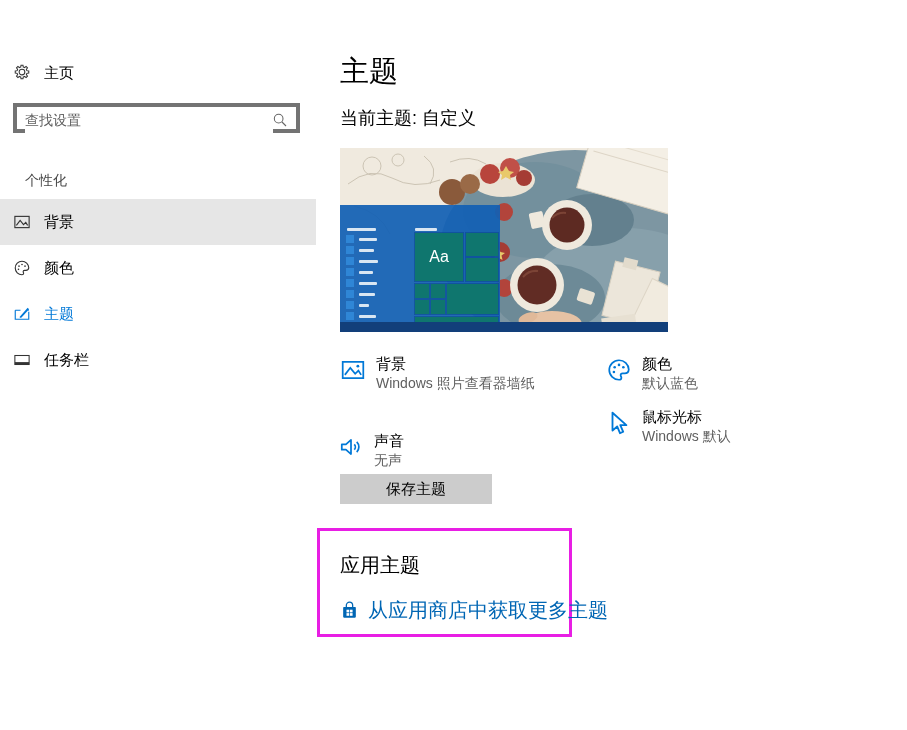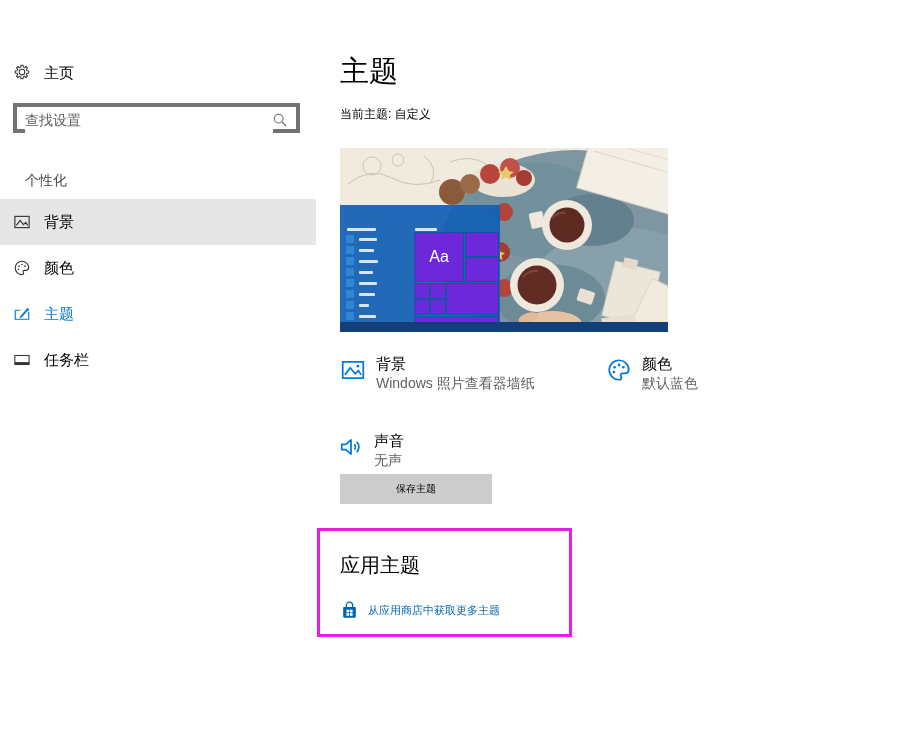--- a/index.html
+++ b/index.html
@@ -24,47 +24,47 @@
   .nav { position:absolute; left:0; top:169px; width:316px; }
   .nav-item { position:relative; width:316px; height:46px; cursor:pointer; }
   .nav-item.selected { background:#e6e6e6; }
   .nav-item .ic { position:absolute; left:13px; top:14px; width:18px; height:18px; }
   .nav-item .lbl { position:absolute; left:44px; top:14px; font-size:15px; color:#000; }
   .nav-item.active .lbl { color:#0078d7; }
 
   
   .main { position:absolute; left:316px; top:30px; width:591px; height:700px; }
   .page-title { position:absolute; left:24px; top:22px; font-size:29px; font-weight:normal; color:#000; }
-  .current-theme { position:absolute; left:24px; top:76px; font-size:12px; color:#000; }
+  .current-theme { position:absolute; left:24px; top:76px; font-size:18px; color:#000; }
 
   
   .preview { position:absolute; left:24px; top:118px; width:328px; height:184px; overflow:hidden; }
   .preview svg { display:block; }
   .startpanel { position:absolute; left:0; top:57px; width:160px; height:117px; background:rgba(18,96,180,0.93); }
   .sp-line { position:absolute; background:#d9e6f2; height:3px; border-radius:1px; }
   .sp-sq { position:absolute; width:8px; height:8px; background:#2f86d6; }
-  .tile { position:absolute; background:#6d28d9; outline:1px solid rgba(10,70,140,.55); }
+  .tile { position:absolute; background:#0f766e; outline:1px solid rgba(10,70,140,.55); }
   .tile-aa { display:flex; align-items:center; justify-content:center; color:#fff; font-size:16px; }
   .taskbar-strip { position:absolute; left:0; top:174px; width:328px; height:10px; background:#123f7a; }
 
   
   .attr { position:absolute; width:270px; height:44px; }
   .attr .ic { position:absolute; left:0; top:2px; width:26px; height:26px; }
   .attr .t { position:absolute; left:36px; top:0; font-size:15px; color:#000; }
   .attr .v { position:absolute; left:36px; top:20px; font-size:14px; color:#5f5f5f; white-space:nowrap; }
 
   .save-btn { position:absolute; left:24px; top:444px; width:152px; height:30px; background:#cccccc; border:none;
-              font-size:10px; color:#000; font-family:inherit; cursor:pointer; text-align:center; line-height:30px; }
+              font-size:15px; color:#000; font-family:inherit; cursor:pointer; text-align:center; line-height:30px; }
 
   
   .annotation { position:absolute; left:1px; top:498px; width:255px; height:109px; border:3px solid #e81ee4; pointer-events:none; }
   .apply-heading { position:absolute; left:24px; top:522px; font-size:20px; color:#000; }
   .store-link { position:absolute; left:24px; top:569px; height:22px; display:flex; align-items:center; gap:9px; cursor:pointer; }
   .store-link .ic { width:19px; height:19px; }
-  .store-link .lbl { font-size:11px; color:#0066b4; }
+  .store-link .lbl { font-size:20px; color:#0066b4; }
 
   svg { overflow:visible; }
 </style>
 </head>
 <body>
 
 <div class="app">
 
 
   <aside class="sidebar">
@@ -277,20 +277,29 @@
         <svg viewBox="0 0 24 24" width="26" height="26">
             <path d="M3.5 9.5v5h3.8l4.7 4V5.5l-4.7 4H3.5z" fill="none" stroke="#0078d7" stroke-width="1.6" stroke-linejoin="round"></path>
             <path d="M15 9.5a3.6 3.6 0 010 5" fill="none" stroke="#0078d7" stroke-width="1.6"></path>
             <path d="M17.3 7.3a6.6 6.6 0 010 9.4" fill="none" stroke="#0078d7" stroke-width="1.6"></path>
           </svg>
       </span>
       <span class="t">声音</span>
       <span class="v">无声</span>
     </div>
 
+    <div class="attr" style="left:290px;top:378px;">
+      <span class="ic">
+        <svg viewBox="0 0 24 24" width="26" height="26">
+            <path d="M6 2.5v16.5l4.3-3.8 2.6 6.2 3-1.3-2.7-6.1h5.6z" fill="none" stroke="#0078d7" stroke-width="1.7" stroke-linejoin="round"></path>
+          </svg>
+      </span>
+      <span class="t">鼠标光标</span>
+      <span class="v">Windows 默认</span>
+    </div>
 
     <button class="save-btn">保存主题</button>
 
     <div class="annotation"></div>
 
     <div class="apply-heading">应用主题</div>
 
     <div class="store-link">
       <span class="ic">
         <svg viewBox="0 0 24 24" width="19" height="19">

